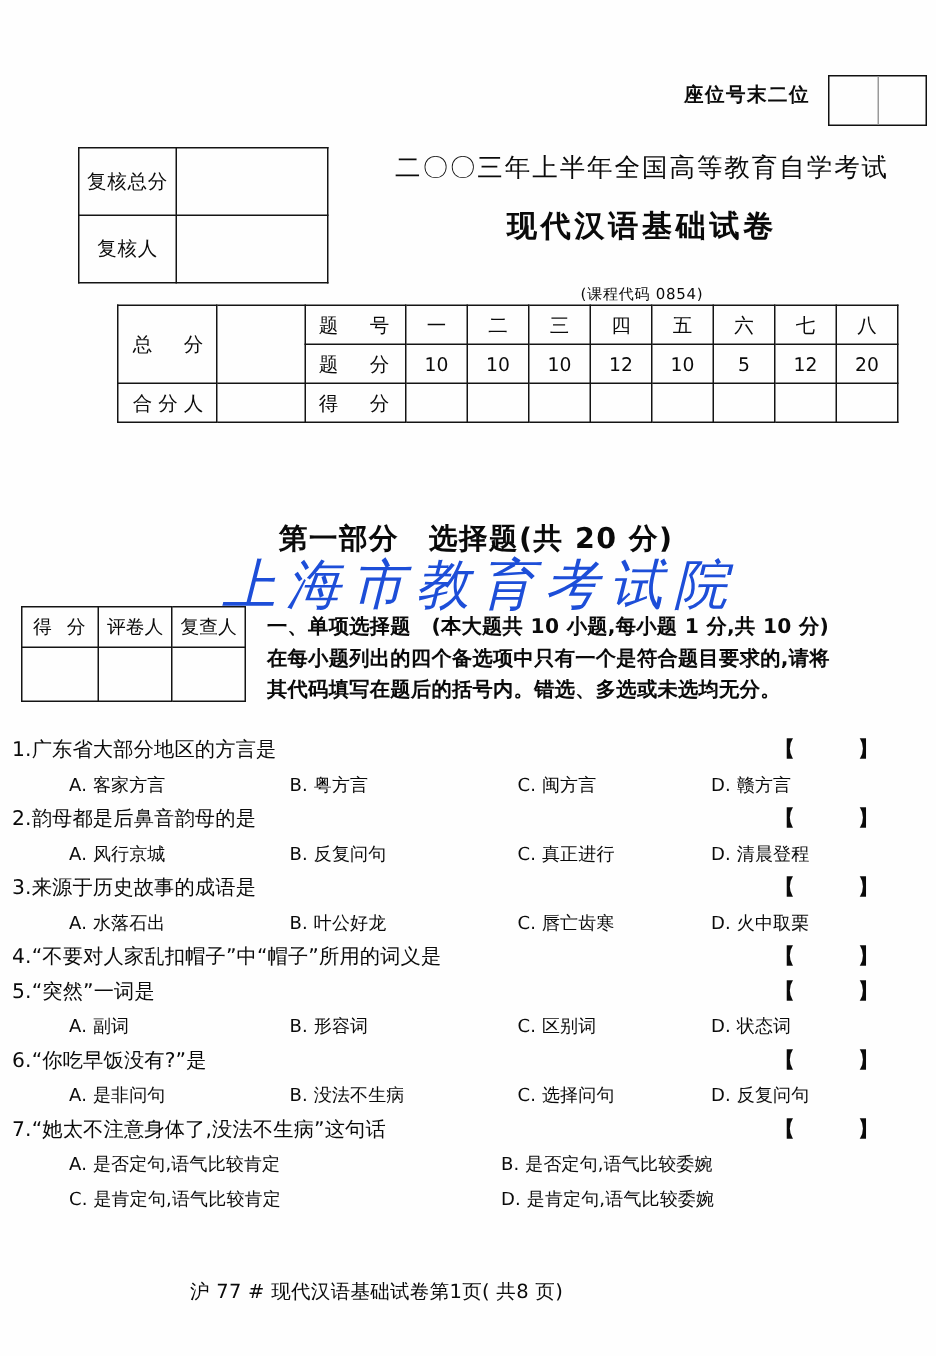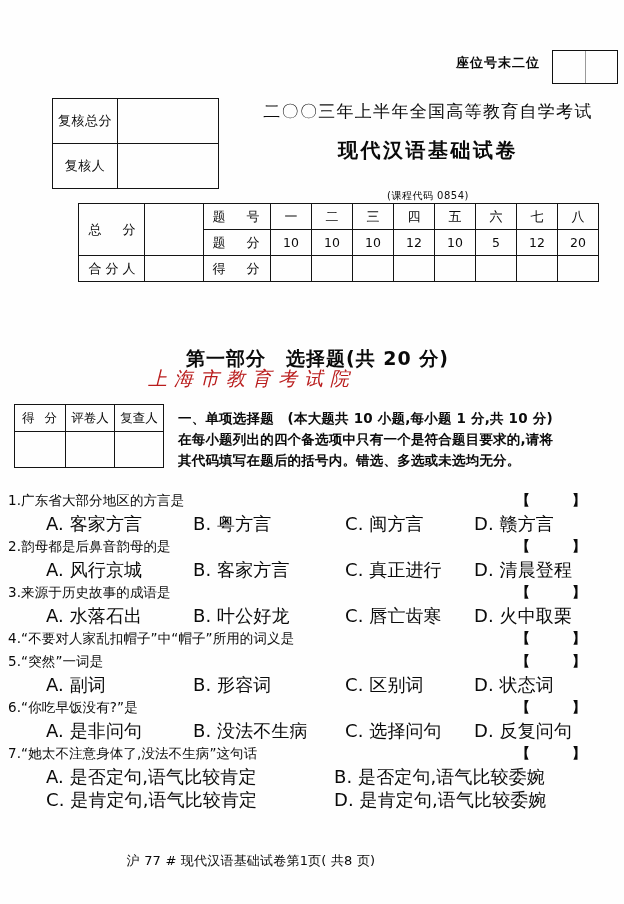--- a/index.html
+++ b/index.html
@@ -137,23 +137,23 @@
     letter-spacing: 1px;
     white-space: nowrap;
     margin-top: 19px;
   }
 
   
   #watermark {
     position: absolute;
     left: 148px;
     top: 366px;
-    font-size: 19px;
+    font-size: 36px;
     letter-spacing: 7px;
-    color: #b91c1c;
+    color: #1d4ed8;
     white-space: nowrap;
     font-style: italic;
     font-family: "DejaVu Serif", "Liberation Serif", serif;
     pointer-events: none;
     user-select: none;
   }
 
   
   #grading-table {
     position: absolute;
@@ -198,21 +198,21 @@
   .q-stem {
     font-size: 13.5px;
     line-height: 23px;
     white-space: nowrap;
     letter-spacing: 0.1px;
   }
   .q-opts {
     position: relative;
     height: 23px;
     line-height: 23px;
-    font-size: 18px;
+    font-size: 12px;
   }
   .q-opts.two-line { height: 46px; }
   .opt {
     position: absolute;
     white-space: nowrap;
     letter-spacing: 0.1px;
   }
   .opt.c1 { left: 38px; }
   .opt.c2 { left: 185px; }
   .opt.c3 { left: 337px; }
@@ -363,21 +363,21 @@
 
     <div class="q-block">
       <div class="q-stem"><span>2.</span><span>韵母都是后鼻音韵母的是</span>
         <span class="answer-bracket">
             <span>【</span>
             <span>】</span>
           </span>
       </div>
       <div class="q-opts">
         <span class="opt c1">A. 风行京城</span>
-        <span class="opt c2">B. 客家方言</span>
+        <span class="opt c2">B. 反复问句</span>
         <span class="opt c3">C. 真正进行</span>
         <span class="opt c4">D. 清晨登程</span>
       </div>
     </div>
 
     <div class="q-block">
       <div class="q-stem"><span>3.</span><span>来源于历史故事的成语是</span>
         <span class="answer-bracket">
             <span>【</span>
             <span>】</span>

